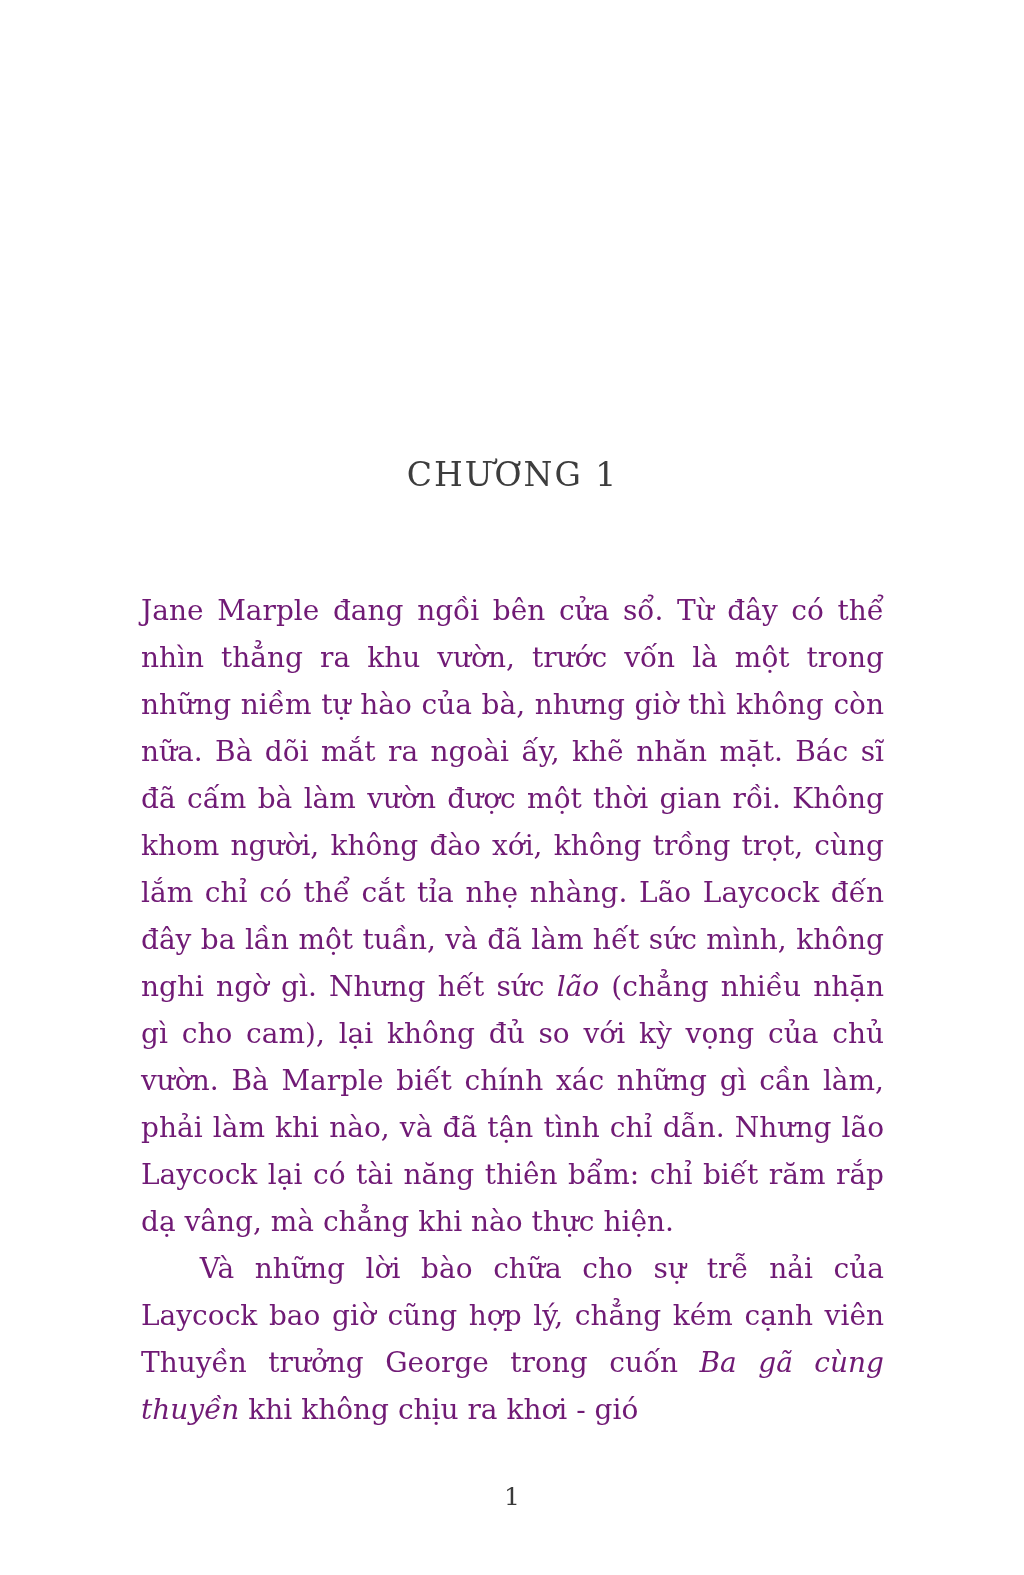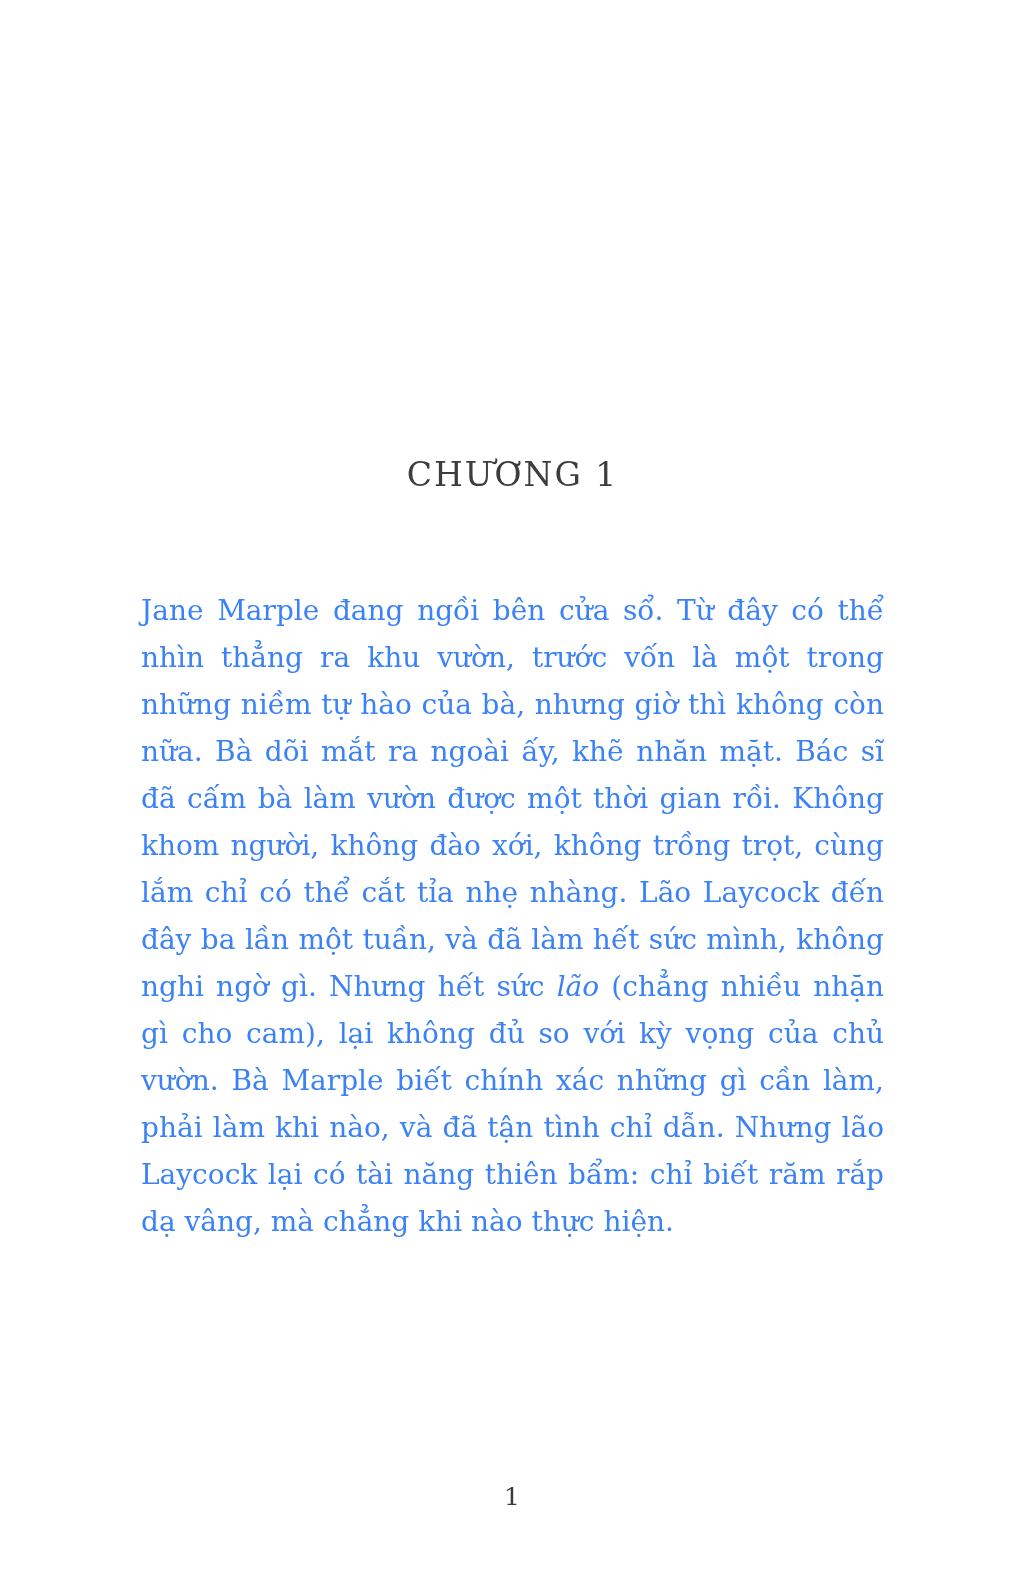--- a/index.html
+++ b/index.html
@@ -23,21 +23,21 @@
     text-align: center;
     font-size: 33px;
     font-weight: normal;
     letter-spacing: 2px;
     color: #3d3d3d;
   }
   .body-text {
     font-size: 28px;
     line-height: 47px;
     text-align: justify;
-    color: #3b82f6;
+    color: #701a75;
   }
   .body-text p {
     margin: 0;
     text-indent: 2.1em;
   }
   .body-text p:first-child {
     text-indent: 0;
   }
   .body-text em {
     font-style: italic;
@@ -53,16 +53,17 @@
   }
 </style>
 </head>
 <body>
 
 <div class="page">
   <h1 class="chapter-title">CHƯƠNG 1</h1>
 
   <div class="body-text" id="body-text">
       <p><span>Jane Marple đang ngồi bên cửa sổ. Từ đây có thể nhìn thẳng ra khu vườn, trước vốn là một trong những niềm tự hào của bà, nhưng giờ thì không còn nữa. Bà dõi mắt ra ngoài ấy, khẽ nhăn mặt. Bác sĩ đã cấm bà làm vườn được một thời gian rồi. Không khom người, không đào xới, không trồng trọt, cùng lắm chỉ có thể cắt tỉa nhẹ nhàng. Lão Laycock đến đây ba lần một tuần, và đã làm hết sức mình, không nghi ngờ gì. Nhưng hết sức </span><em>lão</em><span> (chẳng nhiều nhặn gì cho cam), lại không đủ so với kỳ vọng của chủ vườn. Bà Marple biết chính xác những gì cần làm, phải làm khi nào, và đã tận tình chỉ dẫn. Nhưng lão Laycock lại có tài năng thiên bẩm: chỉ biết răm rắp dạ vâng, mà chẳng khi nào thực hiện.</span></p>
+      <p><span>Và những lời bào chữa cho sự trễ nải của Laycock bao giờ cũng hợp lý, chẳng kém cạnh viên Thuyền trưởng George trong cuốn </span><em>Ba gã cùng thuyền</em><span> khi không chịu ra khơi - gió</span></p>
     </div>
 
   <div class="page-number">1</div>
 </div>
 
 </body></html>

